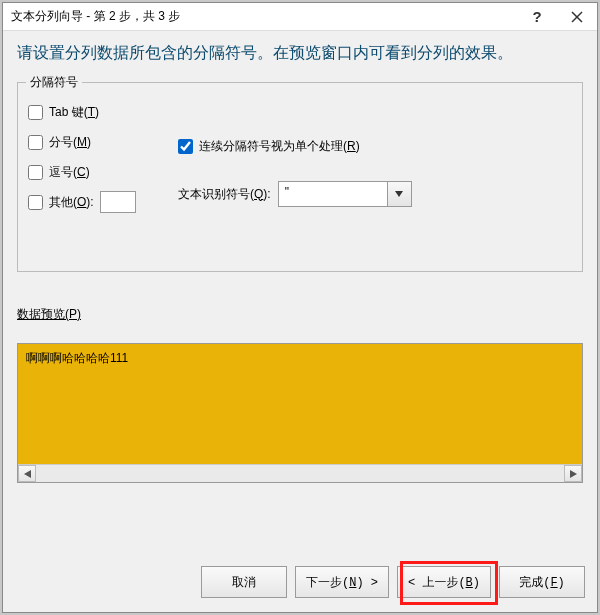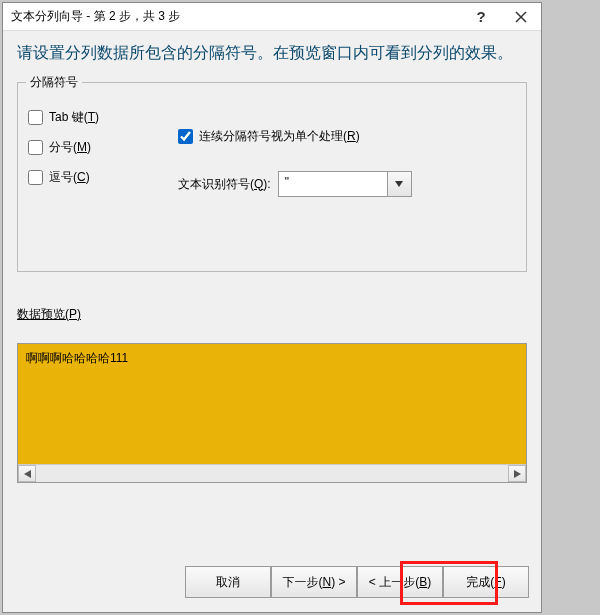--- a/index.html
+++ b/index.html
@@ -10,21 +10,21 @@
     font-size: 12px;
     background: #c8c8c8;
     width: 600px;
     height: 615px;
     overflow: hidden;
   }
   .wizard {
     position: absolute;
     left: 2px;
     top: 2px;
-    width: 540px;
+    width: 596px;
     height: 611px;
     background: #f0f0f0;
     border: 1px solid #888;
   }
   .titlebar {
     height: 28px;
     background: #fff;
     border-bottom: 1px solid #ddd;
     display: flex;
     align-items: center;
@@ -167,21 +167,22 @@
     margin: 0;
     display:flex;align-items:center;justify-content:center;
   }
   .hs-track { flex:1; background:#eaeaea; }
   .hs-btn svg { width:7px;height:8px;fill:#555; }
   .button-row {
     position: absolute;
     right: 12px;
     bottom: 14px;
     display: flex;
-    gap: 0;
+    gap: 8px;
+    font-family: Liberation Mono, monospace;
   }
   .wbtn {
     height: 32px;
     min-width: 86px;
     padding: 0 10px;
     background: linear-gradient(#fafafa,#e6e6e6);
     border: 1px solid #9a9a9a;
     font-size: 12px;
     display: flex;
     align-items: center;
@@ -230,20 +231,25 @@
             <input type="checkbox" style="">
             <span class="lbl"><span>分号(</span><u>M</u><span>)</span></span>
           </label>
 
           <label class="chk">
             <input type="checkbox" style="">
             <span class="lbl"><span>逗号(</span><u>C</u><span>)</span></span>
           </label>
 
 
+          <label class="chk">
+            <input type="checkbox" style="">
+            <span class="lbl"><span>其他(</span><u>O</u><span>):</span></span>
+            <input type="text" class="other-text" value="" style="">
+          </label>
         </div>
 
         <div class="delim-right">
           <label class="chk">
             <input type="checkbox" checked="" style="">
             <span class="lbl"><span>连续分隔符号视为单个处理(</span><u>R</u><span>)</span></span>
           </label>
 
           <div class="tq-row">
             <span class="tq-label"><span>文本识别符号(</span><u>Q</u><span>):</span></span>

